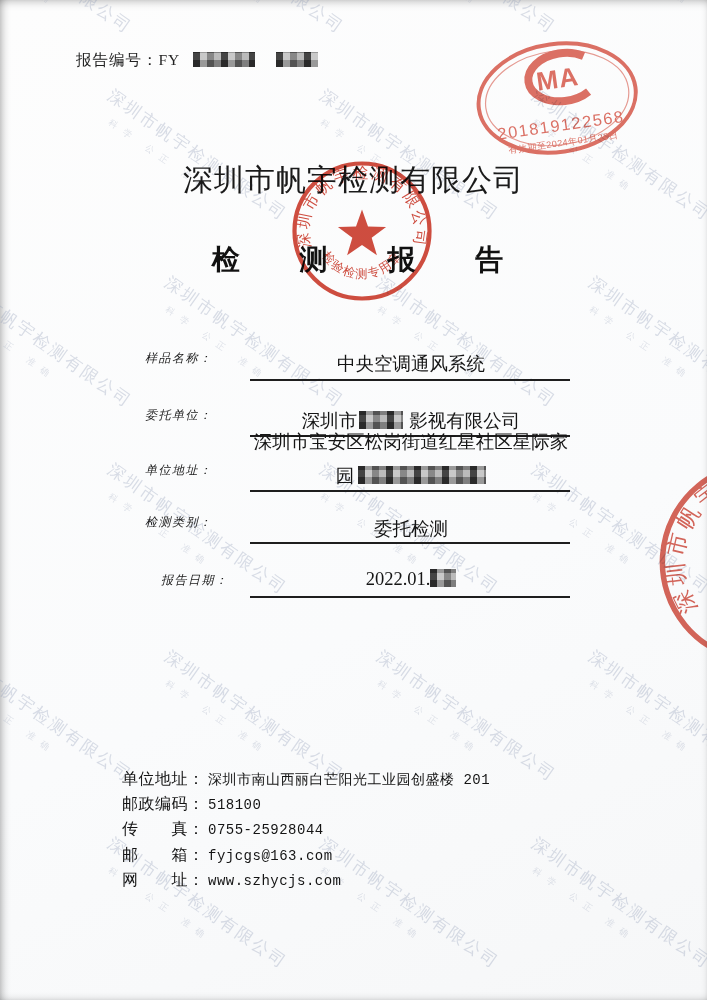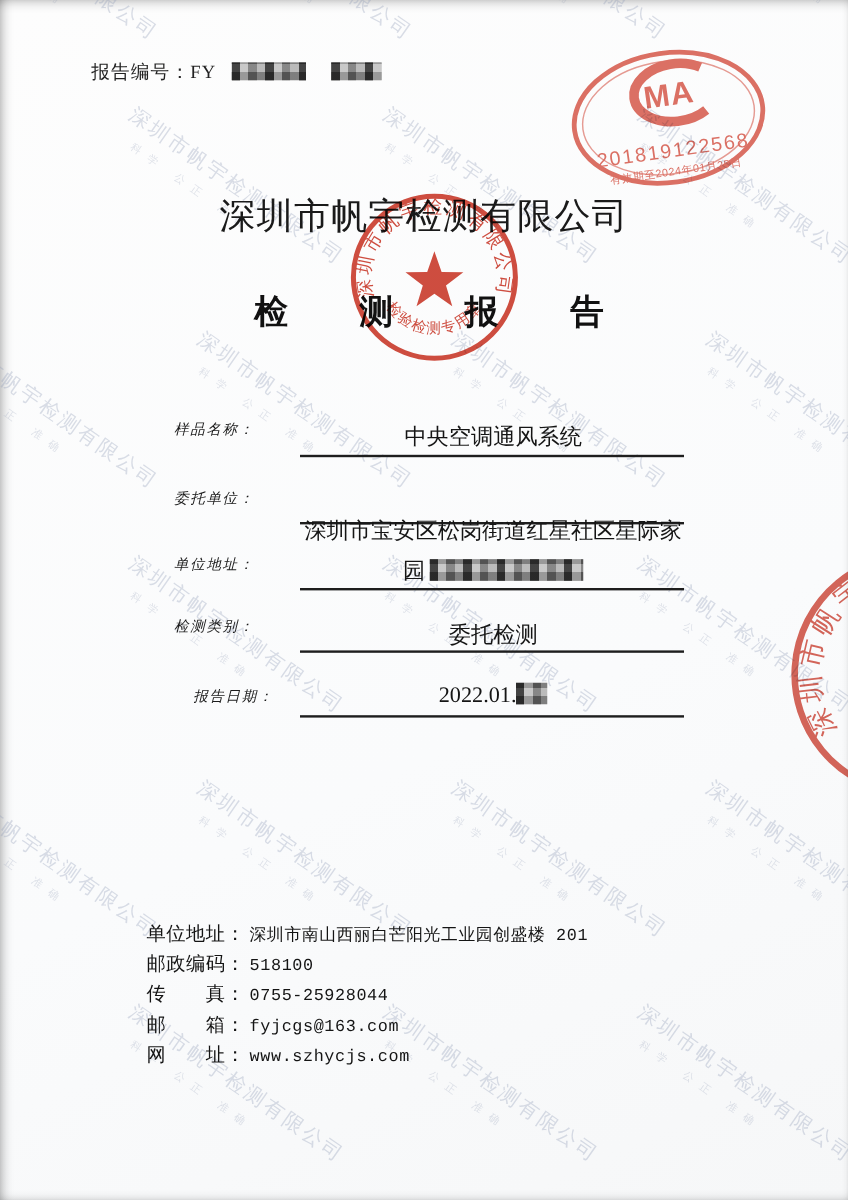--- a/index.html
+++ b/index.html
@@ -167,20 +167,23 @@
         <textPath href="#sealBot1" startOffset="50%" text-anchor="middle">检验检测专用章</textPath>
       </text>
     </svg>
   </div>
 
   <div class="flabel" style="top:350px;">样品名称：</div>
   <div class="fvalue" style="top:351px;">中央空调通风系统</div>
   <div class="fline" style="top:379px;"></div>
 
   <div class="flabel" style="top:407px;">委托单位：</div>
+  <div class="fvalue" style="top:408px;">
+    <span>深圳市</span><span class="mosaic" style="width:44px;height:18px;margin:0 6px 0 2px;"></span><span>影视有限公司</span>
+  </div>
   <div class="fline" style="top:435px;"></div>
 
   <div class="flabel" style="top:462px;">单位地址：</div>
   <div class="fvalue" style="top:429px;">深圳市宝安区松岗街道红星社区星际家</div>
   <div class="fvalue" style="top:463px;">
     <span>园</span><span class="mosaic" style="width:128px;height:18px;margin-left:4px;"></span>
   </div>
   <div class="fline" style="top:490px;"></div>
 
   <div class="flabel" style="top:514px;">检测类别：</div>

